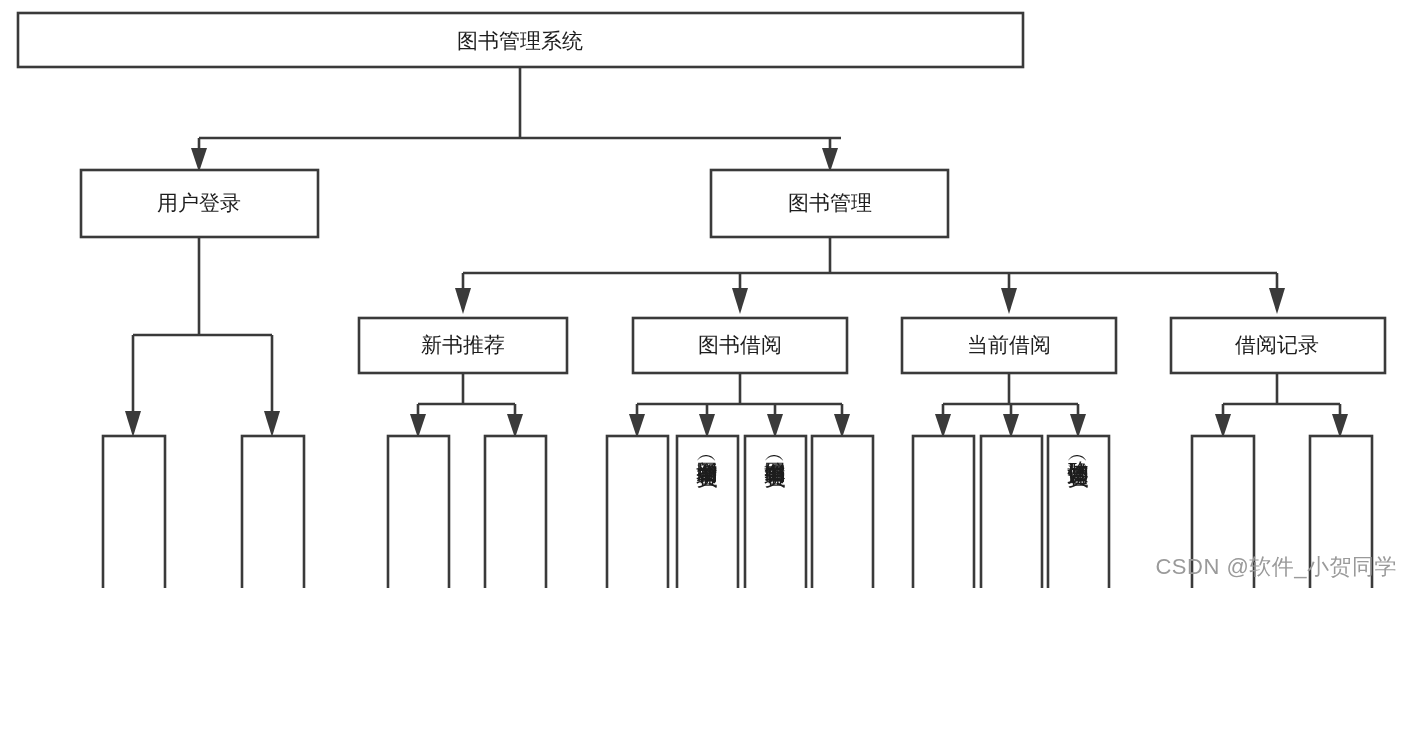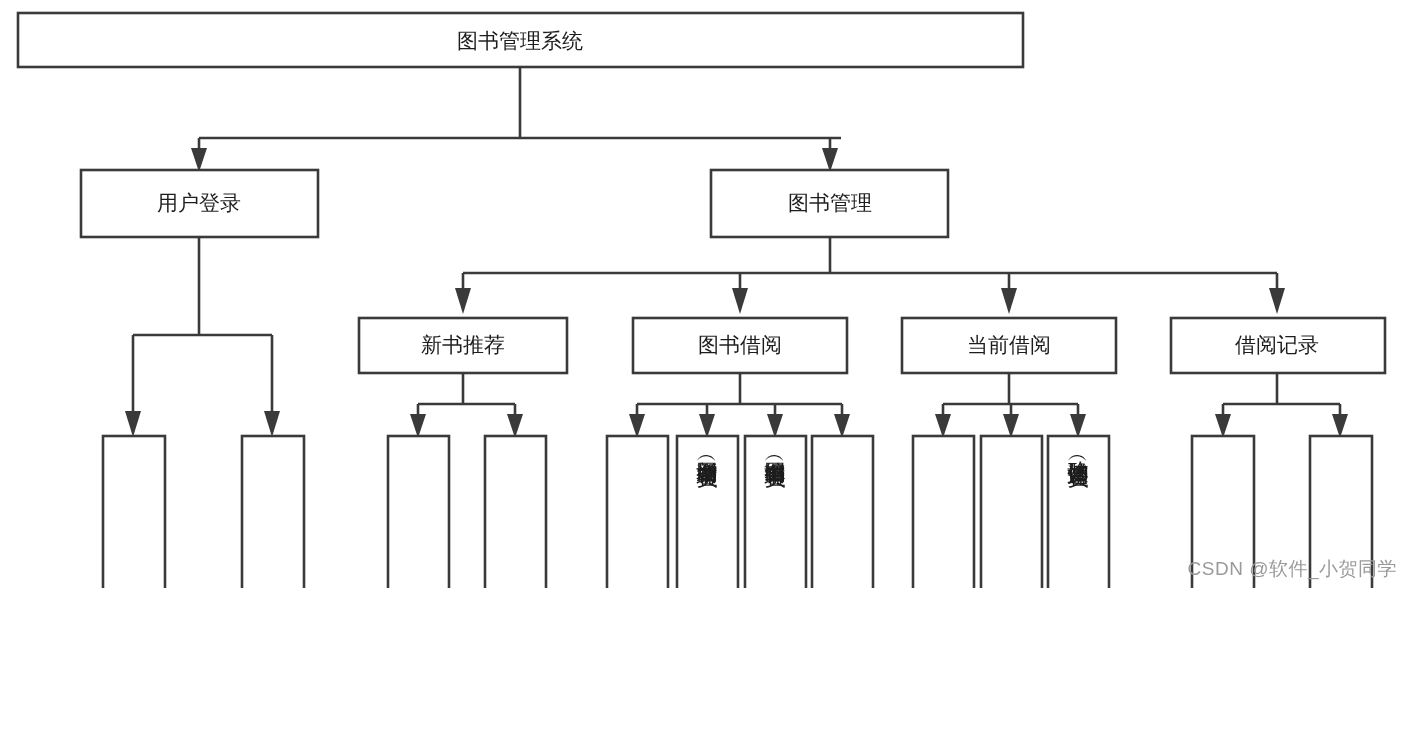--- a/index.html
+++ b/index.html
@@ -65,21 +65,21 @@
     pointer-events: none;
   }
   .vlabel-wrap.centered {
     align-items: center;
   }
   .watermark {
     position: absolute;
     right: 8px;
     bottom: 6px;
     font-family: "Liberation Sans", "DejaVu Sans", sans-serif;
-    font-size: 19px;
+    font-size: 22px;
     color: #9a9a9a;
     letter-spacing: 0.5px;
     white-space: nowrap;
   }
 </style>
 </head>
 <body>
 
 <div id="diagram-root">
 

